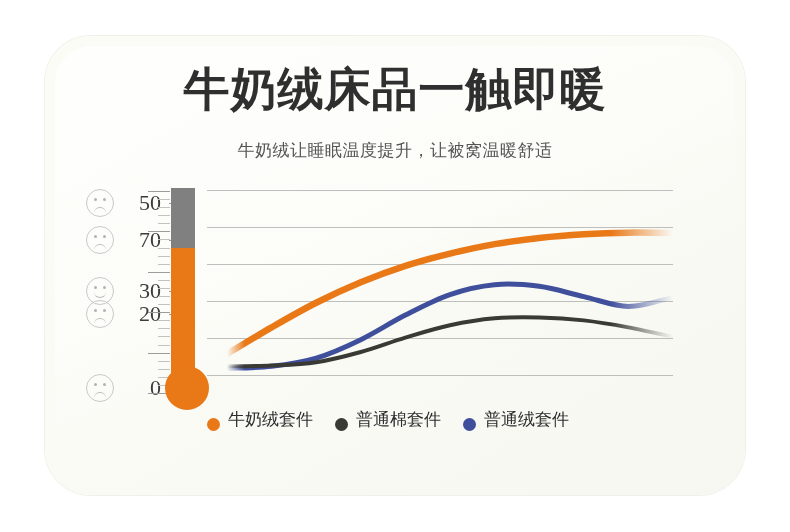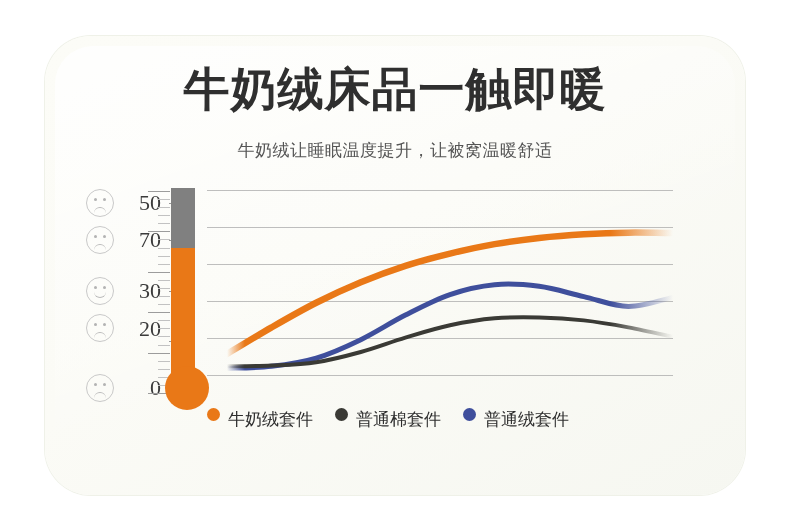--- a/index.html
+++ b/index.html
@@ -85,21 +85,21 @@
   .chart{position:absolute;left:207px;top:190px;width:466px;height:205px;}
   .gridline{position:absolute;left:0;width:466px;height:1px;background:#a9a9a9;opacity:.75;}
   .chart svg{position:absolute;left:0;top:0;width:466px;height:205px;overflow:visible;}
 
   
   .legend{
     position:absolute;left:207px;top:406px;width:466px;height:26px;
     display:flex;align-items:center;justify-content:flex-start;gap:22px;
     font-size:17px;color:#2e2e2e;
   }
-  .legend-item{display:flex;align-items:flex-start;gap:8px;white-space:nowrap;}
+  .legend-item{display:flex;align-items:flex-end;gap:8px;white-space:nowrap;}
   .dot{width:13px;height:13px;border-radius:50%;flex:0 0 auto;}
 </style>
 </head>
 <body>
 
 <div id="stage">
 
   <div class="card">
     <div class="card-inner-sheen"></div>
   </div>
@@ -128,21 +128,21 @@
     </div>
     <div class="yrow" style="top:88px;">
       <span class="face happy">
           <i class="eye l"></i>
           <i class="eye r"></i>
           <i class="mouth"></i>
         </span>
       <span class="ylabel">30</span>
       <span class="ydash"></span>
     </div>
-    <div class="yrow" style="top:126px;align-items:flex-end;">
+    <div class="yrow" style="top:111px;">
       <span class="face sad">
           <i class="eye l"></i>
           <i class="eye r"></i>
           <i class="mouth"></i>
         </span>
       <span class="ylabel">20</span>
       <span class="ydash"></span>
     </div>
     <div class="yrow" style="top:185px;">
       <span class="face sad">

